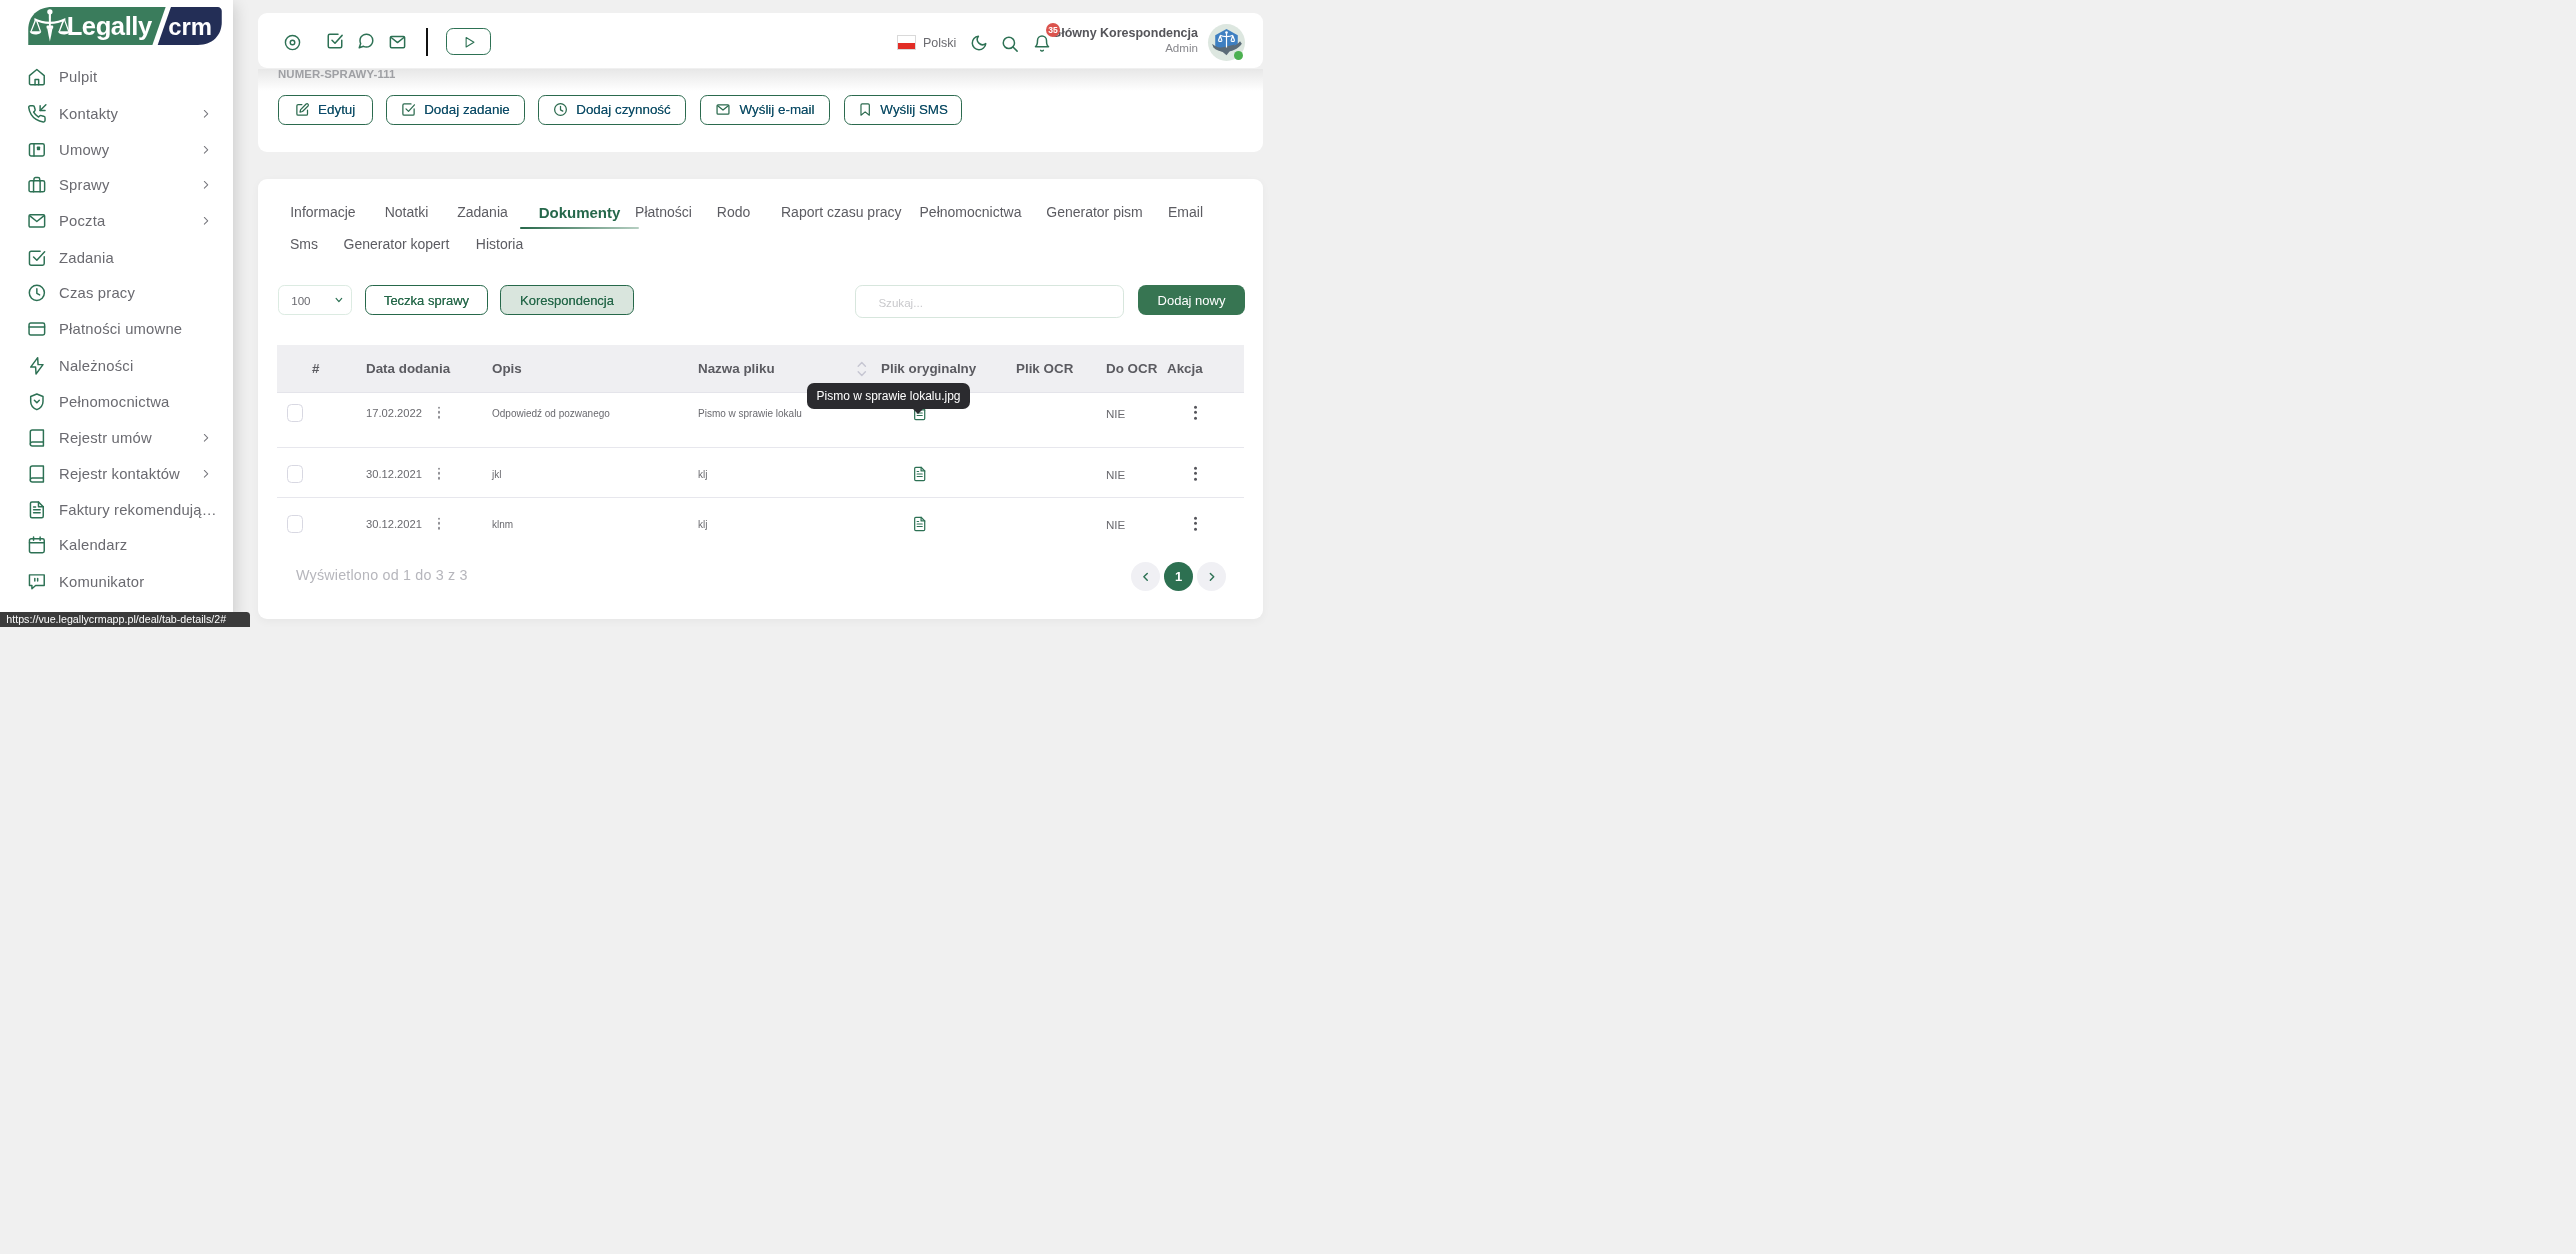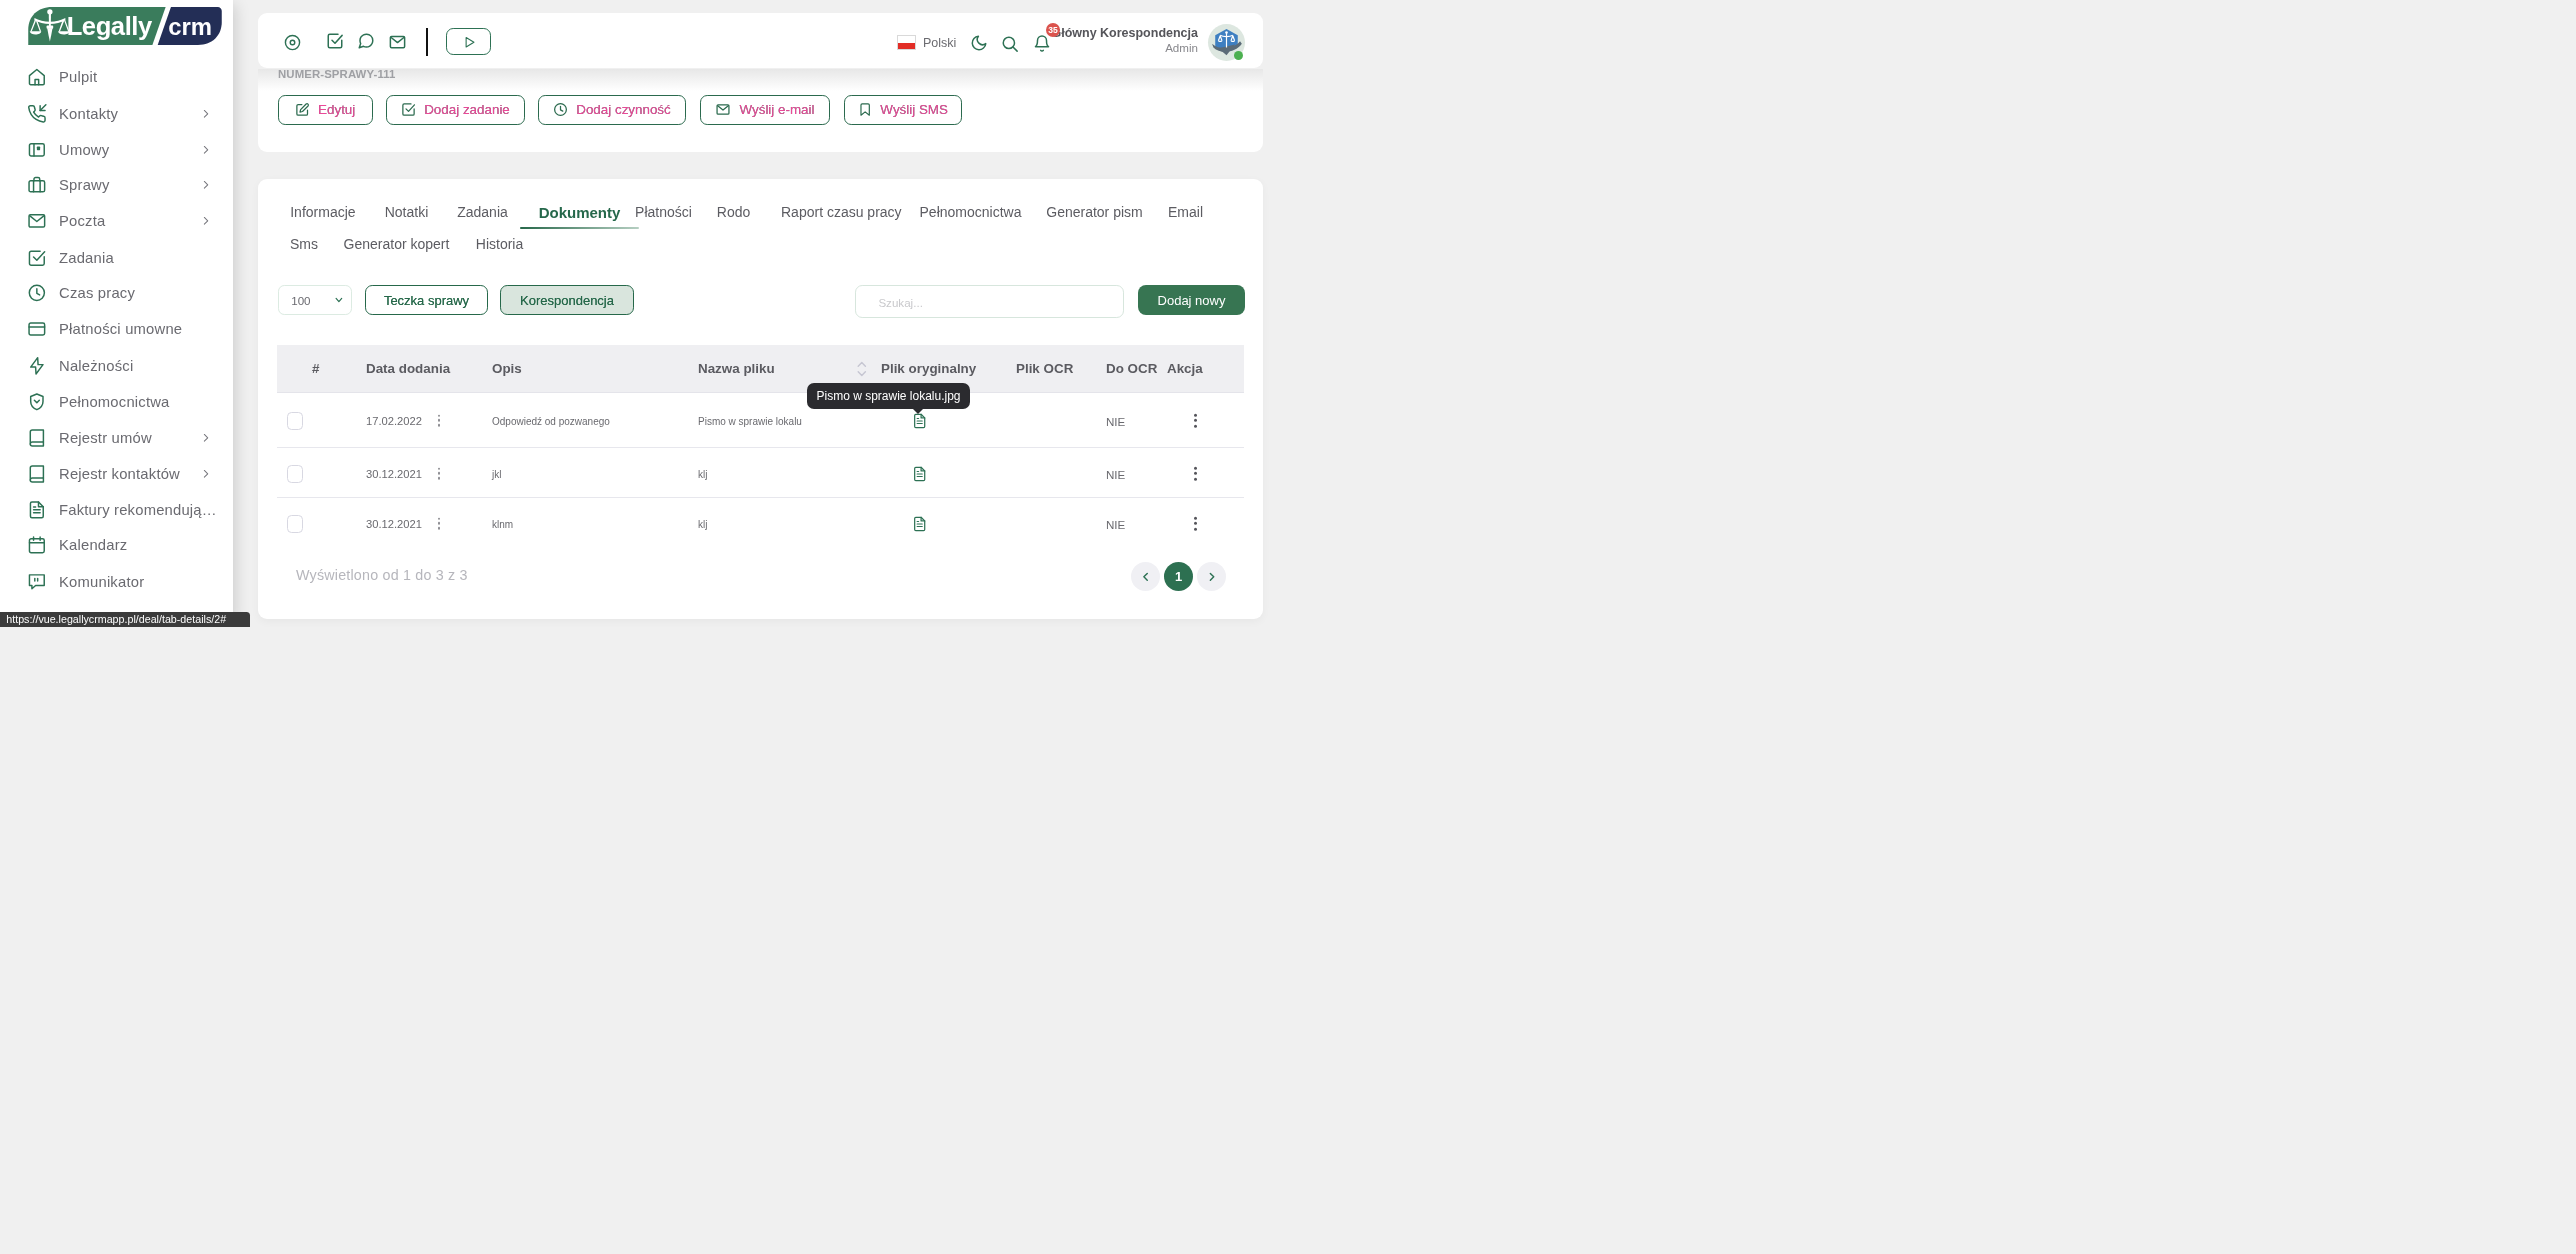--- a/index.html
+++ b/index.html
@@ -23,21 +23,21 @@
   border-radius:9px; z-index:4; }
 
 
 #card1 { position:absolute; left:258px; top:69px; width:1005px; height:83px; background:#fff;
   border-radius:0 0 9px 9px; z-index:1; }
 #fadeband { position:absolute; left:258px; top:69px; width:1005px; height:22.4px;
   background:linear-gradient(180deg, rgba(229,229,229,.92), rgba(255,255,255,0)); z-index:2; }
 #numer { position:absolute; left:278px; top:68px; font-size:11.4px; font-weight:bold; color:#9fa0a4;
   letter-spacing:0.1px; z-index:3; }
 .gbtn { position:absolute; top:26px; height:29.5px; border:1.4px solid #2b6a4e; border-radius:7.2px;
-  background:#fff; color:#ec4899; font-size:13.4px; text-shadow:0 0 0.4px rgba(43,106,78,.85); display:flex; align-items:center; justify-content:center;
+  background:#fff; color:#0c4a6e; font-size:13.4px; text-shadow:0 0 0.4px rgba(43,106,78,.85); display:flex; align-items:center; justify-content:center;
   gap:8px; z-index:3; }
 .gbtn svg { flex:0 0 auto; }
 
 
 #card2 { position:absolute; left:258px; top:179px; width:1005px; height:440px; background:#fff;
   border-radius:9px; z-index:1; box-shadow:0 2.7px 9px rgba(0,0,0,.04); }
 
 
 .tab { position:absolute; height:33px; line-height:33px; font-size:14px; color:#5c5c62; text-align:center; white-space:nowrap; }
 .tab.active { color:#26684b; font-weight:bold; font-size:15px; }
@@ -223,21 +223,21 @@
     <div class="th" style="left:604px">Plik oryginalny</div>
     <div class="th" style="left:739px">Plik OCR</div>
     <div class="th" style="left:829px">Do OCR</div>
     <div class="th" style="left:890px">Akcja</div>
     <svg style="position:absolute;left:579px;top:16px" width="11.6" height="16" viewBox="0 0 14 20" fill="none" stroke="#c6c6d2" stroke-width="1.8" stroke-linecap="round" stroke-linejoin="round">
         <polyline points="2.5 6.5 7 2 11.5 6.5"></polyline>
         <polyline points="2.5 13.5 7 18 11.5 13.5"></polyline>
       </svg>
   </div>
 
-  <div class="row" style="top:215px">
+  <div class="row" style="top:207px">
     <span class="cb"></span>
     <span class="cell dt" style="left:89px">17.02.2022</span>
     <span class="kebab small" style="left:161px">
         <i></i>
         <i></i>
         <i></i>
       </span>
     <span class="cell" style="left:215px">Odpowiedź od pozwanego</span>
     <span class="cell" style="left:421px">Pismo w sprawie lokalu</span>
     <svg class="fic" style="position:absolute;left:636px;top:50%;margin-top:-8px" width="13.4" height="16" viewBox="0 0 24 28" fill="none" stroke="#2d7154" stroke-width="2.2" stroke-linecap="round" stroke-linejoin="round">

